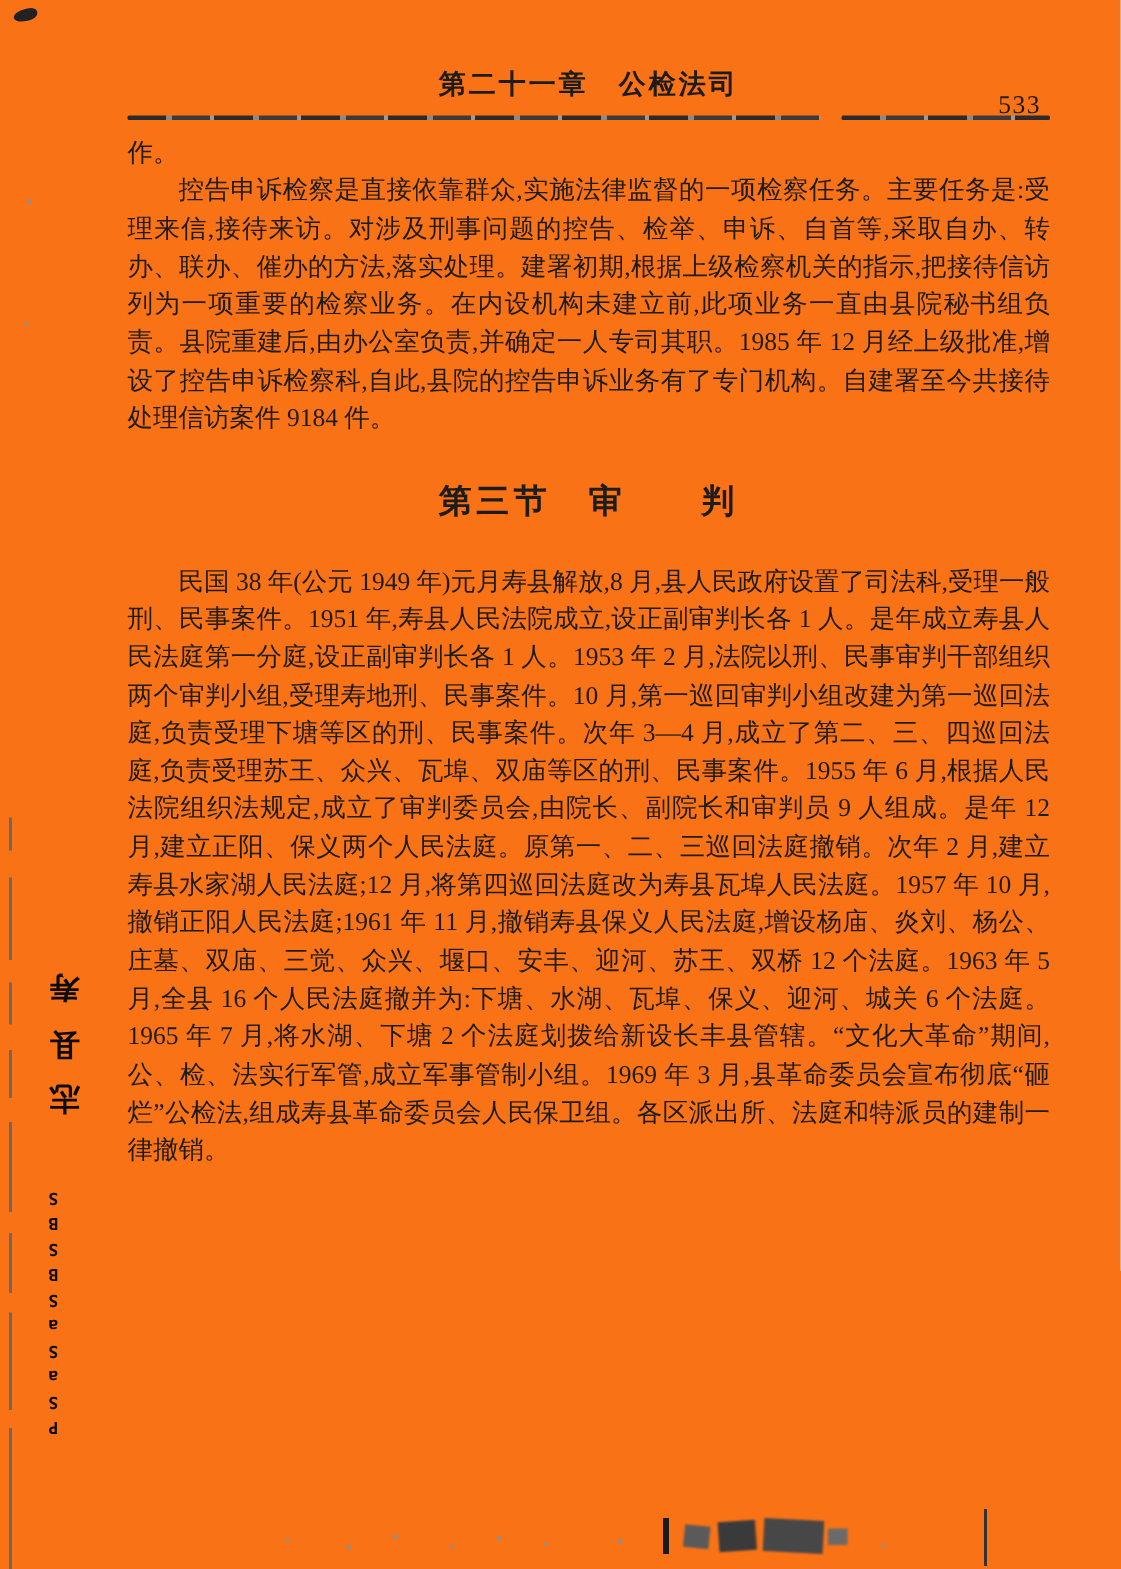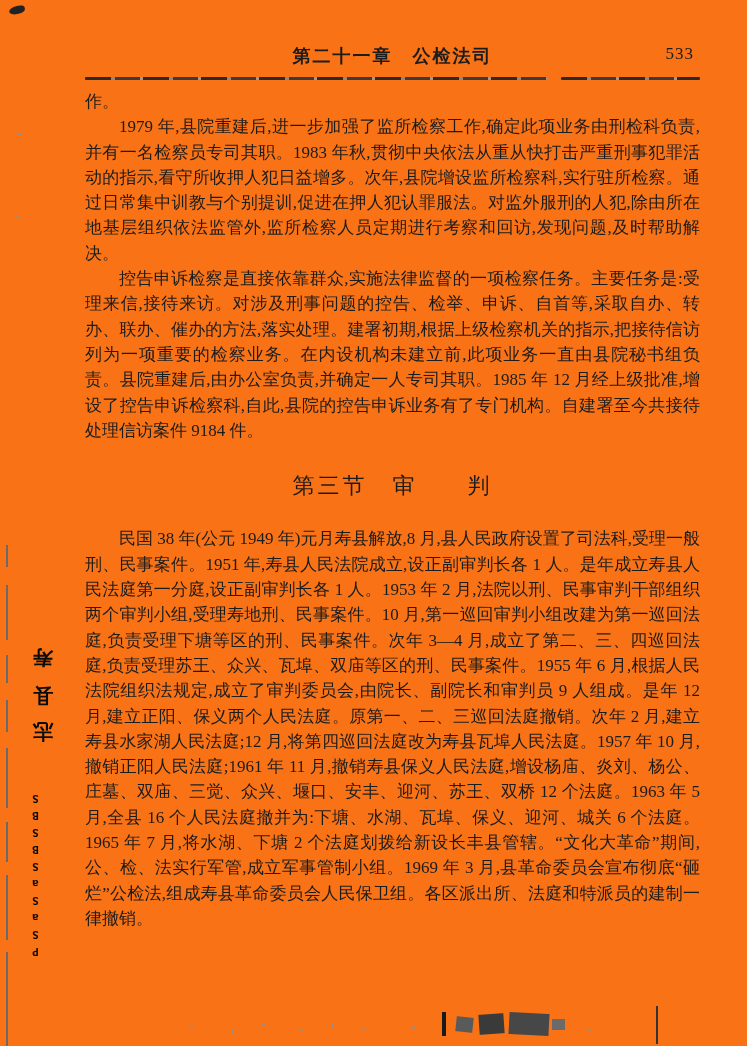--- a/index.html
+++ b/index.html
@@ -9,42 +9,42 @@
     font-family:"Liberation Serif","DejaVu Serif",serif; color:#1c1c1c;
   }
   .inner { position:absolute; left:85px; top:44px; width:615px; }
 
   
   .header { position:relative; display:flex; justify-content:center; align-items:baseline; height:26px; }
   .chapter-title {
     font-family:"Liberation Sans","DejaVu Sans",sans-serif;
     font-weight:700; font-size:18px; letter-spacing:2px;
   }
-  .page-number { position:absolute; right:6px; top:0; font-size:17px; letter-spacing:1px; }
+  .page-number { position:absolute; right:6px; top:16px; font-size:17px; letter-spacing:1px; }
 
   .rule { margin-top:7px; display:flex; gap:14px; }
   .rule-seg {
     height:3px; border-radius:1px;
     background:repeating-linear-gradient(90deg,#2b2b2b 0 26px,#8a8a8a 26px 30px,#3b3b3b 30px 55px,#9b9b9b 55px 58px);
   }
   .rule-seg.seg1 { flex:0 0 462px; }
   .rule-seg.seg2 { flex:1; }
 
   
   .content { margin-top:9px; font-size:17px; line-height:25.3px; text-align:justify; }
   .content p { margin:0; text-indent:2em; }
   .content p.noindent { text-indent:0; }
 
   h3.subhead {
     font-weight:400; font-size:20px; letter-spacing:2px;
     margin:10px 0 12px; text-indent:0;
   }
   h3.subhead.org { margin:0 0 15px; }
   h2.section-title {
-    text-align:center; font-weight:400; font-size:22px; letter-spacing:3px;
+    text-align:center; font-weight:700; font-size:22px; letter-spacing:3px;
     margin:30px 0 28px;
   }
 
   
   .gutter-line { position:absolute; left:6px; width:2px; background:#6a6a6a; }
   .spine-char {
     position:absolute; left:33px; font-size:20px; font-weight:700; color:#0b0b0b;
     transform:rotate(180deg); line-height:1;
   }
   .spine-pinyin {
@@ -78,21 +78,20 @@
       <div class="chapter-title">第二十一章　公检法司</div>
       <div class="page-number">533</div>
     </div>
     <div class="rule">
       <span class="rule-seg seg1"></span>
       <span class="rule-seg seg2"></span>
     </div>
 
     <div class="content">
       <p class="noindent">作。</p>
-      <p>1979 年,县院重建后,进一步加强了监所检察工作,确定此项业务由刑检科负责,并有一名检察员专司其职。1983 年秋,贯彻中央依法从重从快打击严重刑事犯罪活动的指示,看守所收押人犯日益增多。次年,县院增设监所检察科,实行驻所检察。通过日常集中训教与个别提训,促进在押人犯认罪服法。对监外服刑的人犯,除由所在地基层组织依法监管外,监所检察人员定期进行考察和回访,发现问题,及时帮助解决。</p>
 
       <p>控告申诉检察是直接依靠群众,实施法律监督的一项检察任务。主要任务是:受理来信,接待来访。对涉及刑事问题的控告、检举、申诉、自首等,采取自办、转办、联办、催办的方法,落实处理。建署初期,根据上级检察机关的指示,把接待信访列为一项重要的检察业务。在内设机构未建立前,此项业务一直由县院秘书组负责。县院重建后,由办公室负责,并确定一人专司其职。1985 年 12 月经上级批准,增设了控告申诉检察科,自此,县院的控告申诉业务有了专门机构。自建署至今共接待处理信访案件 9184 件。</p>
 
       <h2 class="section-title">第三节　审　　判</h2>
 
       <p>民国 38 年(公元 1949 年)元月寿县解放,8 月,县人民政府设置了司法科,受理一般刑、民事案件。1951 年,寿县人民法院成立,设正副审判长各 1 人。是年成立寿县人民法庭第一分庭,设正副审判长各 1 人。1953 年 2 月,法院以刑、民事审判干部组织两个审判小组,受理寿地刑、民事案件。10 月,第一巡回审判小组改建为第一巡回法庭,负责受理下塘等区的刑、民事案件。次年 3—4 月,成立了第二、三、四巡回法庭,负责受理苏王、众兴、瓦埠、双庙等区的刑、民事案件。1955 年 6 月,根据人民法院组织法规定,成立了审判委员会,由院长、副院长和审判员 9 人组成。是年 12 月,建立正阳、保义两个人民法庭。原第一、二、三巡回法庭撤销。次年 2 月,建立寿县水家湖人民法庭;12 月,将第四巡回法庭改为寿县瓦埠人民法庭。1957 年 10 月,撤销正阳人民法庭;1961 年 11 月,撤销寿县保义人民法庭,增设杨庙、炎刘、杨公、庄墓、双庙、三觉、众兴、堰口、安丰、迎河、苏王、双桥 12 个法庭。1963 年 5 月,全县 16 个人民法庭撤并为:下塘、水湖、瓦埠、保义、迎河、城关 6 个法庭。1965 年 7 月,将水湖、下塘 2 个法庭划拨给新设长丰县管辖。“文化大革命”期间,公、检、法实行军管,成立军事管制小组。1969 年 3 月,县革命委员会宣布彻底“砸烂”公检法,组成寿县革命委员会人民保卫组。各区派出所、法庭和特派员的建制一律撤销。</p>
 
     </div>
   </div>
 

